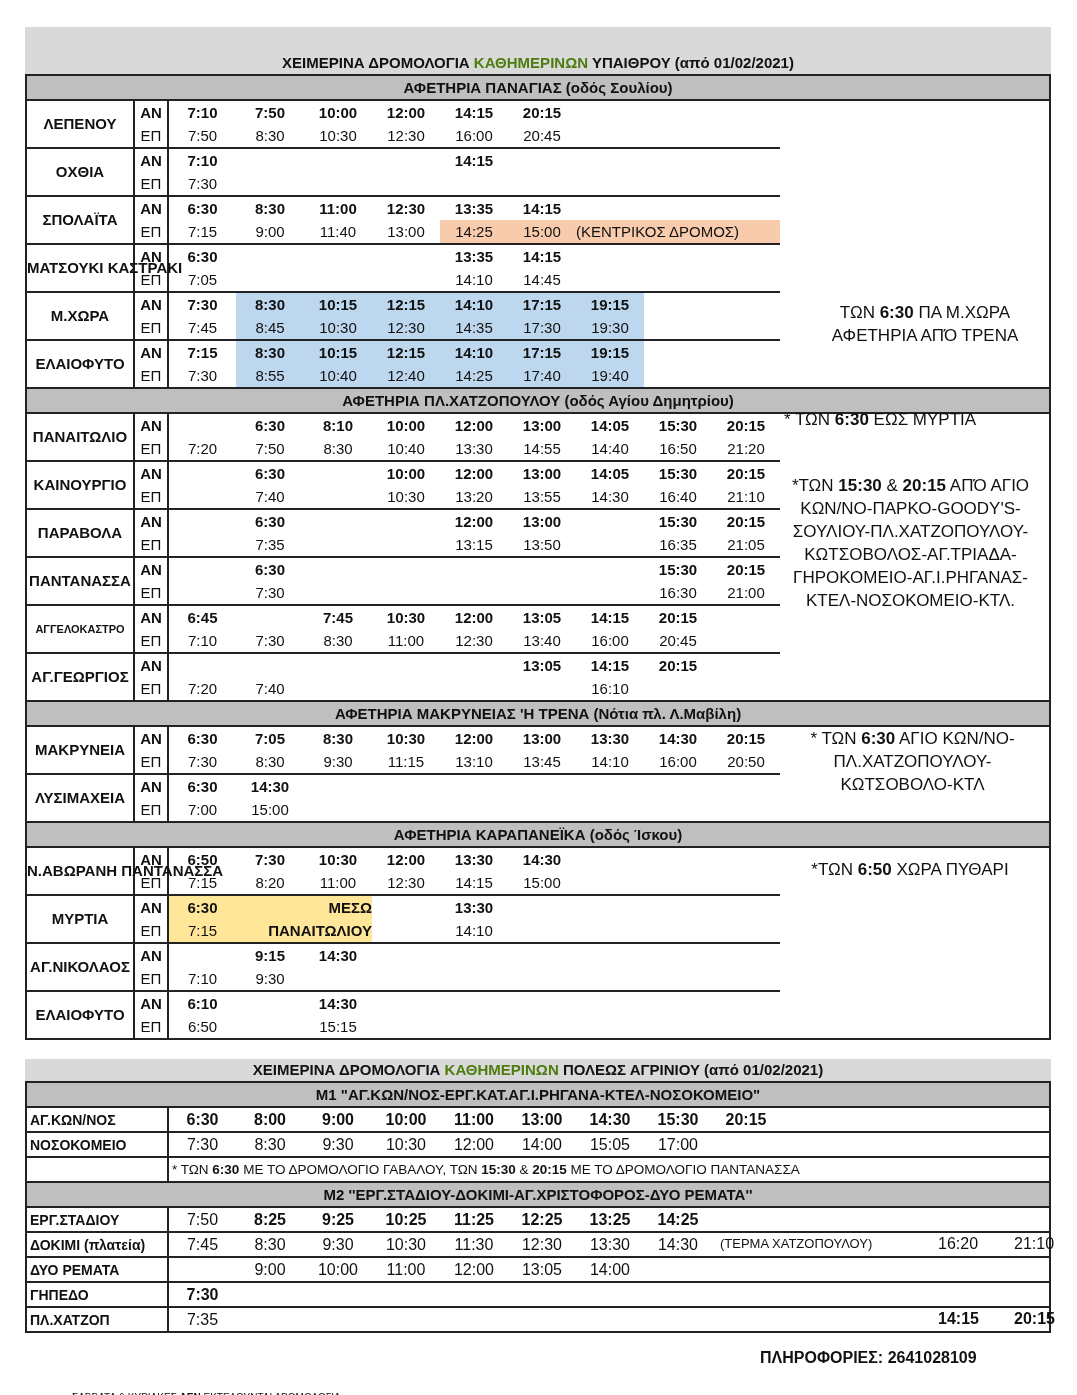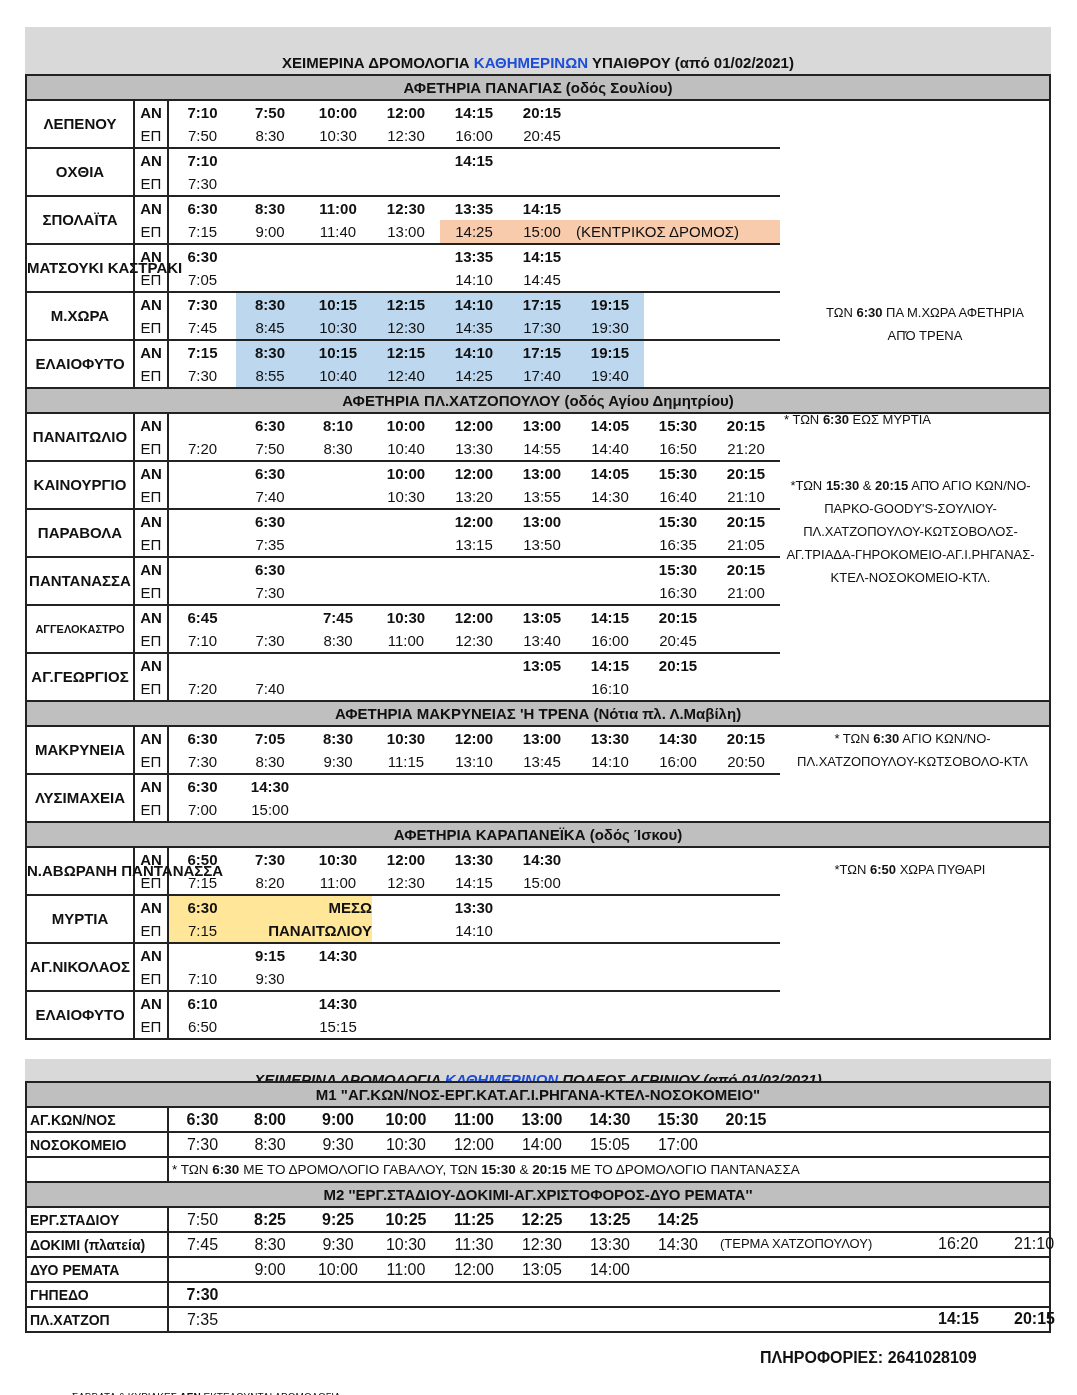--- a/index.html
+++ b/index.html
@@ -1,35 +1,35 @@
 <!DOCTYPE html>
 <html><head>
 <meta charset="utf-8">
 <style>
   html, body { margin:0; padding:0; background:#ffffff; }
   body { width:1077px; height:1395px; position:relative; font-family:"Liberation Sans", sans-serif; color:#111; overflow:hidden; }
   .page { position:absolute; left:0; top:0; width:1077px; height:1395px; }
   .title-block { position:absolute; left:25px; top:27px; width:1026px; height:48px; background:#d9d9d9; }
   .title-line { position:absolute; left:0; width:100%; text-align:center; font-weight:bold; font-size:15px; }
-  .title-line .red { color:#1d4ed8; }
+  .title-line .red { color:#4d7c0f; }
   table.sched { position:absolute; left:25px; border-collapse:collapse; table-layout:fixed; width:1026px; border:2px solid #222; }
   table.sched td { padding:0; height:23px; font-size:15px; white-space:nowrap; overflow:visible; }
   .sec-hdr td { background:#bfbfbf; text-align:center; font-weight:bold; font-size:15px; border-top:2px solid #222; border-bottom:2px solid #222; height:22px; }
   .stop-name { font-weight:bold; text-align:center; border-right:2px solid #222; font-size:14px; line-height:22px; }
   .stop-name.small { font-size:11px; }
   .dir { text-align:center; border-right:2px solid #222; font-size:14px; }
   .dir.an { font-weight:bold; }
   .t { text-align:center; font-size:16px; }
   .t.b { font-weight:bold; }
   tr.r-an td { border-top:2px solid #222; }
   .hl-blue { background:#bdd7ee; }
   .hl-orange { background:#f8cbad; }
   .hl-yellow { background:#ffe699; }
   .note-cell { position:relative; }
-  .note { position:absolute; font-size:13px; line-height:23px; text-align:center; white-space:normal; }
+  .note { position:absolute; font-size:17px; line-height:23px; text-align:center; white-space:normal; }
   .note b { font-weight:bold; }
   .via { font-weight:bold; font-size:13px; text-align:right; padding-left:4px; }
   .kentrikos { font-size:15px; text-align:left; padding-left:6px; }
   
   table.city td { height:23px; font-size:15px; border-top:2px solid #222; }
   table.city .cname { font-weight:bold; text-align:left; padding-left:3px; border-right:2px solid #222; font-size:14px; }
   table.city .t { font-size:16px; }
   .footer-left { position:absolute; left:72px; top:1351px; font-size:10px;margin-top:41px; }
   .footer-right { position:absolute; left:760px; top:1349px; font-size:16px; font-weight:bold; }
 </style>
@@ -528,21 +528,21 @@
           <td class="t"></td>
           <td class="t"></td>
           <td class="t"></td>
           <td class="t"></td>
           <td class="t"></td>
         </tr>
       </tbody>
   </table>
 
   <div class="title-block" style="top:1059px; height:22px;">
-    <div class="title-line" style="top:12px;font-style:italic;">
+    <div class="title-line" style="top:2px;">
       <span>ΧΕΙΜΕΡΙΝΑ ΔΡΟΜΟΛΟΓΙΑ </span><span class="red">ΚΑΘΗΜΕΡΙΝΩΝ</span><span> ΠΟΛΕΩΣ ΑΓΡΙΝΙΟΥ  (από 01/02/2021)</span>
     </div>
   </div>
 
   <table class="sched city" id="city-table" style="top:1081px;">
     <colgroup>
       <col style="width:142px">
       <col style="width:68px">
         <col style="width:68px">
         <col style="width:68px">

